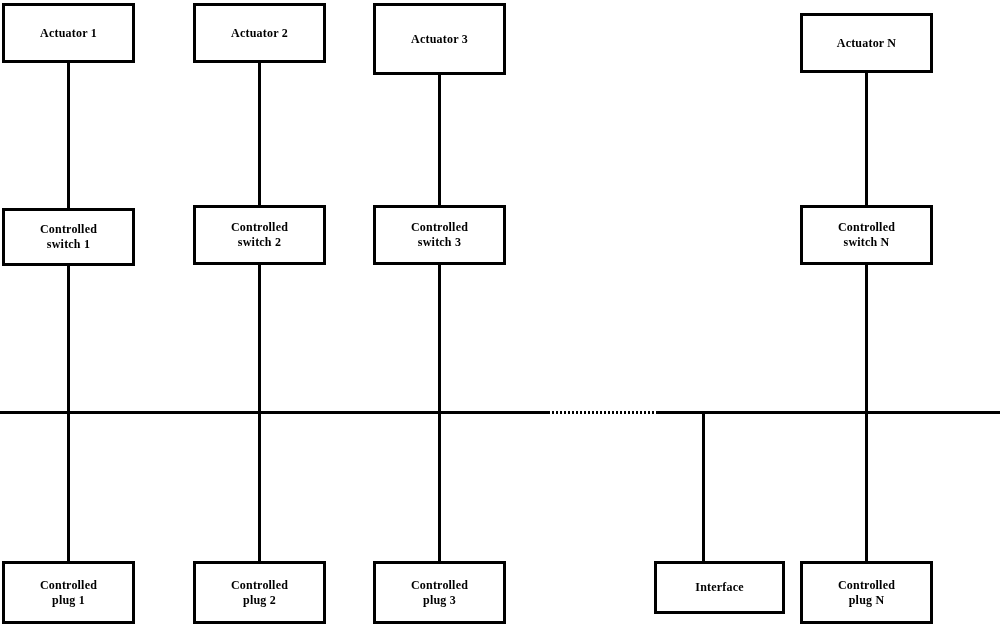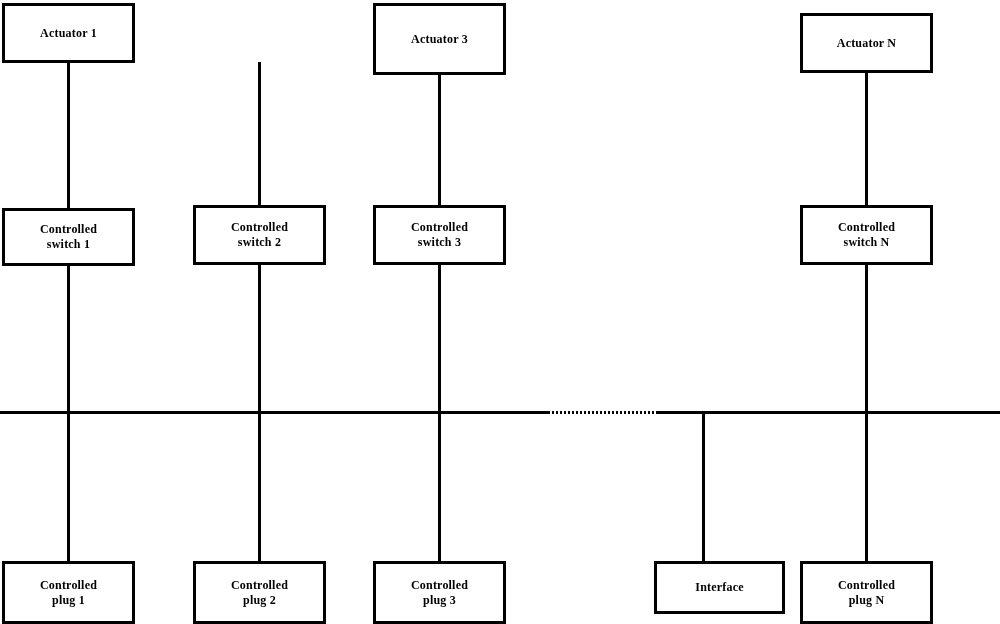--- a/index.html
+++ b/index.html
@@ -79,20 +79,23 @@
     <div class="wire-v" style="left: 258px; top: 412px; height: 150px; background: rgb(0, 0, 0);"></div>
     <div class="wire-v" style="left: 438px; top: 412px; height: 150px; background: rgb(0, 0, 0);"></div>
     <div class="wire-v" style="left: 702px; top: 412px; height: 150px; background: rgb(0, 0, 0);"></div>
     <div class="wire-v" style="left: 865px; top: 412px; height: 150px; background: rgb(0, 0, 0);"></div>
     <div class="wire-h" style="left: 0px; top: 411px; width: 549px; background: rgb(0, 0, 0);"></div>
     <div class="wire-h" style="left: 656px; top: 411px; width: 344px; background: rgb(0, 0, 0);"></div>
     <div class="wire-dotted" style="left: 548px; top: 411px; width: 110px;"></div>
     <div class="node" style="left: 2px; top: 3px; width: 133px; height: 60px; border-color: rgb(0, 0, 0); background: rgb(255, 255, 255);">
       <span class="node-label" style="color: rgb(0, 0, 0);">Actuator 1</span>
     </div>
+    <div class="node" style="left: 193px; top: 3px; width: 133px; height: 60px; border-color: rgb(0, 0, 0); background: rgb(255, 255, 255);">
+      <span class="node-label" style="color: rgb(0, 0, 0);">Actuator 2</span>
+    </div>
     <div class="node" style="left: 373px; top: 3px; width: 133px; height: 72px; border-color: rgb(0, 0, 0); background: rgb(255, 255, 255);">
       <span class="node-label" style="color: rgb(0, 0, 0);">Actuator 3</span>
     </div>
     <div class="node" style="left: 800px; top: 13px; width: 133px; height: 60px; border-color: rgb(0, 0, 0); background: rgb(255, 255, 255);">
       <span class="node-label" style="color: rgb(0, 0, 0);">Actuator N</span>
     </div>
     <div class="node two-line" style="left: 2px; top: 208px; width: 133px; height: 58px; border-color: rgb(0, 0, 0); background: rgb(255, 255, 255);">
       <span class="node-label" style="color: rgb(0, 0, 0);">Controlled
 switch 1</span>
     </div>

